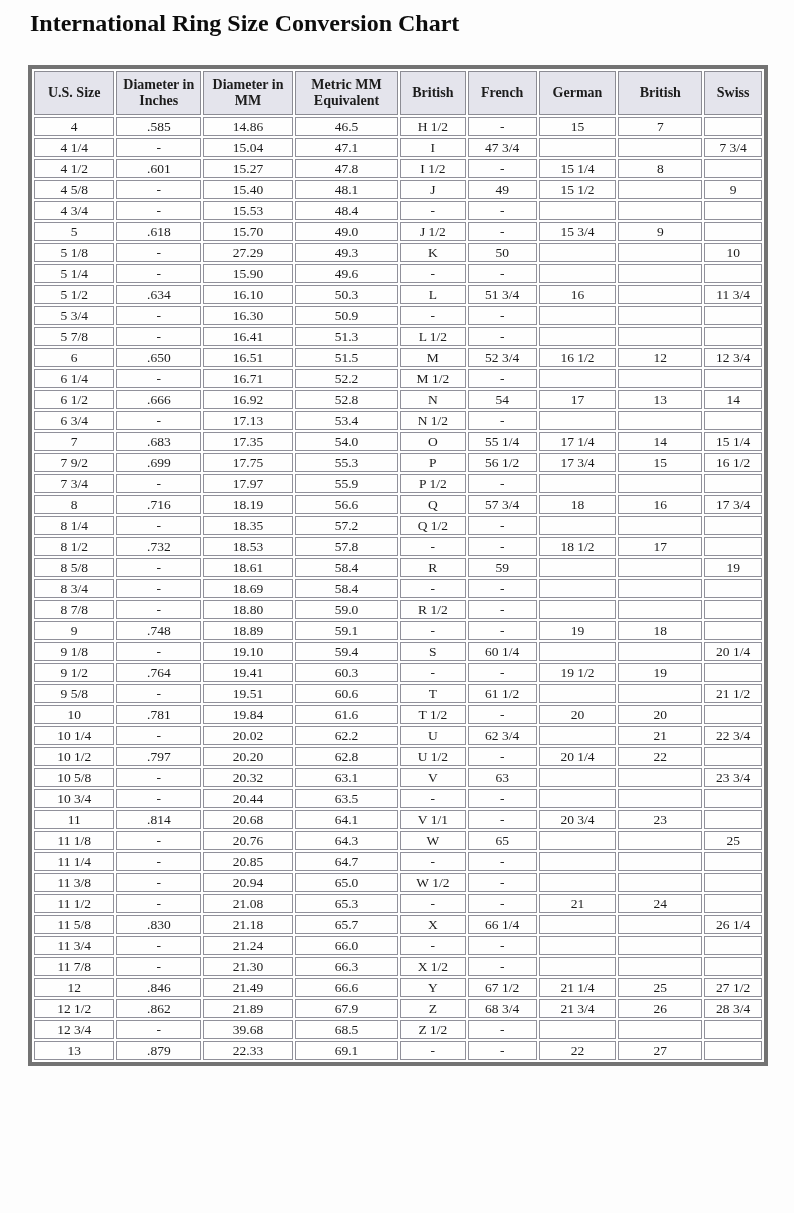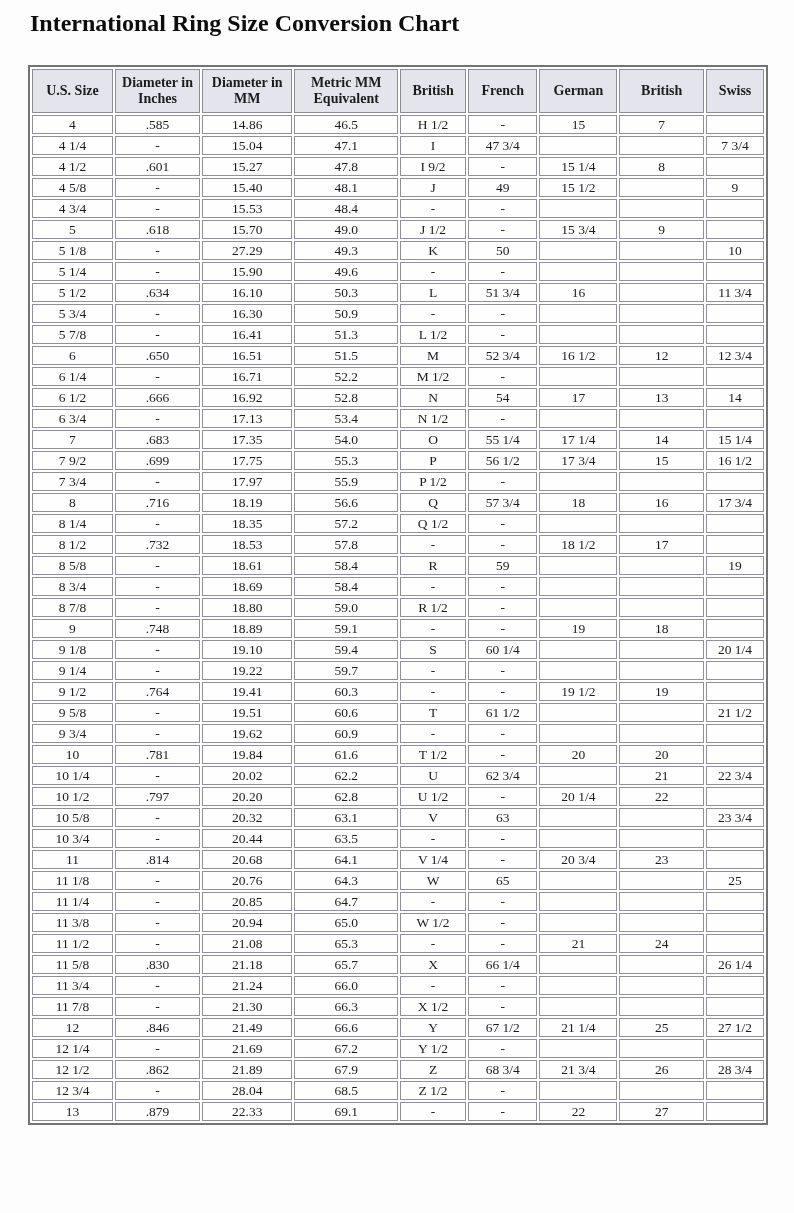--- a/index.html
+++ b/index.html
@@ -22,21 +22,21 @@
     font-weight: bold;
     color: #0d0d0d;
     letter-spacing: 0px;
   }
   table.ring-table {
     margin: 28px 0 0 28px;
     width: 740px;
     border-collapse: separate;
     border-spacing: 2px;
     background: #ffffff;
-    border: 2px solid #737373;
+    border: 4px solid #737373;
     table-layout: fixed;
   }
   table.ring-table th {
     background: #e4e4ec;
     border: 1px solid #8c8c94;
     font-size: 14px;
     font-weight: bold;
     color: #1c1c1c;
     text-align: center;
     vertical-align: middle;
@@ -119,21 +119,21 @@
           <td>47 3/4</td>
           <td></td>
           <td></td>
           <td>7 3/4</td>
         </tr>
         <tr>
           <td>4 1/2</td>
           <td>.601</td>
           <td>15.27</td>
           <td>47.8</td>
-          <td>I 9/2</td>
+          <td>I 1/2</td>
           <td>-</td>
           <td>15 1/4</td>
           <td>8</td>
           <td></td>
         </tr>
         <tr>
           <td>4 5/8</td>
           <td>-</td>
           <td>15.40</td>
           <td>48.1</td>
@@ -379,62 +379,40 @@
           <td>-</td>
           <td>19.10</td>
           <td>59.4</td>
           <td>S</td>
           <td>60 1/4</td>
           <td></td>
           <td></td>
           <td>20 1/4</td>
         </tr>
         <tr>
-          <td>9 1/4</td>
-          <td>-</td>
-          <td>19.22</td>
-          <td>59.7</td>
-          <td>-</td>
-          <td>-</td>
-          <td></td>
-          <td></td>
-          <td></td>
-        </tr>
-        <tr>
           <td>9 1/2</td>
           <td>.764</td>
           <td>19.41</td>
           <td>60.3</td>
           <td>-</td>
           <td>-</td>
           <td>19 1/2</td>
           <td>19</td>
           <td></td>
         </tr>
         <tr>
           <td>9 5/8</td>
           <td>-</td>
           <td>19.51</td>
           <td>60.6</td>
           <td>T</td>
           <td>61 1/2</td>
           <td></td>
           <td></td>
           <td>21 1/2</td>
-        </tr>
-        <tr>
-          <td>9 3/4</td>
-          <td>-</td>
-          <td>19.62</td>
-          <td>60.9</td>
-          <td>-</td>
-          <td>-</td>
-          <td></td>
-          <td></td>
-          <td></td>
         </tr>
         <tr>
           <td>10</td>
           <td>.781</td>
           <td>19.84</td>
           <td>61.6</td>
           <td>T 1/2</td>
           <td>-</td>
           <td>20</td>
           <td>20</td>
@@ -482,21 +460,21 @@
           <td>-</td>
           <td></td>
           <td></td>
           <td></td>
         </tr>
         <tr>
           <td>11</td>
           <td>.814</td>
           <td>20.68</td>
           <td>64.1</td>
-          <td>V 1/4</td>
+          <td>V 1/1</td>
           <td>-</td>
           <td>20 3/4</td>
           <td>23</td>
           <td></td>
         </tr>
         <tr>
           <td>11 1/8</td>
           <td>-</td>
           <td>20.76</td>
           <td>64.3</td>
@@ -577,45 +555,34 @@
           <td>.846</td>
           <td>21.49</td>
           <td>66.6</td>
           <td>Y</td>
           <td>67 1/2</td>
           <td>21 1/4</td>
           <td>25</td>
           <td>27 1/2</td>
         </tr>
         <tr>
-          <td>12 1/4</td>
-          <td>-</td>
-          <td>21.69</td>
-          <td>67.2</td>
-          <td>Y 1/2</td>
-          <td>-</td>
-          <td></td>
-          <td></td>
-          <td></td>
-        </tr>
-        <tr>
           <td>12 1/2</td>
           <td>.862</td>
           <td>21.89</td>
           <td>67.9</td>
           <td>Z</td>
           <td>68 3/4</td>
           <td>21 3/4</td>
           <td>26</td>
           <td>28 3/4</td>
         </tr>
         <tr>
           <td>12 3/4</td>
           <td>-</td>
-          <td>28.04</td>
+          <td>39.68</td>
           <td>68.5</td>
           <td>Z 1/2</td>
           <td>-</td>
           <td></td>
           <td></td>
           <td></td>
         </tr>
         <tr>
           <td>13</td>
           <td>.879</td>

